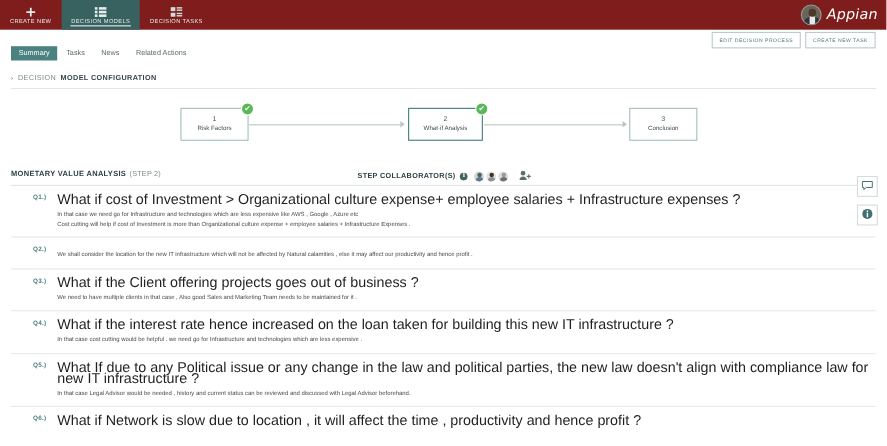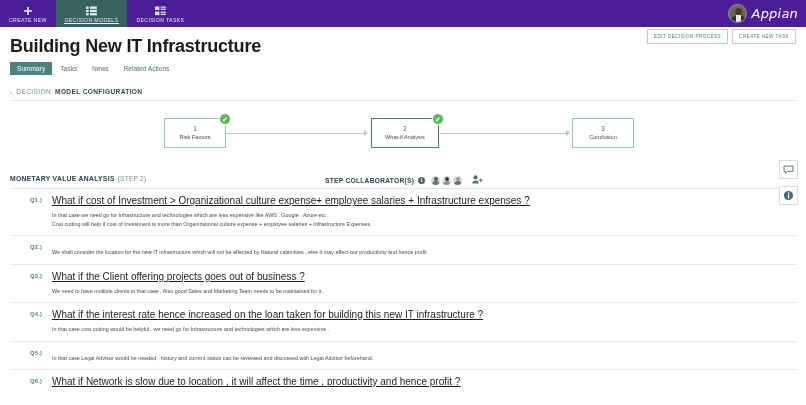--- a/index.html
+++ b/index.html
@@ -8,21 +8,21 @@
     width: 806px; height: 405px;
     overflow: hidden;
     background: #ffffff;
     font-family: "Liberation Sans", sans-serif;
     color: #2a2a2a;
   }
 
   
   .topnav {
     height: 27px;
-    background: #4c1d95;
+    background: #7f1d1d;
     display: flex;
     align-items: stretch;
     position: relative;
   }
   .nav-item {
     display: flex;
     flex-direction: column;
     align-items: center;
     justify-content: center;
     padding: 2px 9px 0 9px;
@@ -204,21 +204,21 @@
     border-bottom: 1px solid #e6e9e9;
     display: flex;
   }
   .qrow:last-child { border-bottom: none; }
   .qnum {
     width: 42px; flex: 0 0 42px;
     font-size: 5.8px; font-weight: bold; color: #4e7f7d;
     padding-left: 20px; padding-top: 1px; letter-spacing: .2px;
   }
   .qbody { flex: 1; }
-  .qtext { font-size: 10px; color: #1f1f1f; line-height: 10px; text-decoration: underline; }
+  .qtext { font-size: 13px; color: #1f1f1f; line-height: 10px; }
   .qans { font-size: 5.4px; color: #4a4a4a; line-height: 8.5px; margin-top: 5px; }
   .qans div { white-space: nowrap; }
 </style>
 </head>
 <body>
 
 <div class="topnav">
 
   <div class="nav-item">
     <span class="nav-icon">
@@ -261,21 +261,20 @@
     <div class="avatar-top">
       <div class="body"></div>
         <div class="shirt"></div>
         <div class="head"></div>
     </div>
     <div class="brand-name">Appian</div>
   </div>
 </div>
 
 <div class="page-head">
-  <div class="page-title">Building New IT Infrastructure</div>
 
   <div class="tabs">
     <div class="tab active">Summary</div>
     <div class="tab">Tasks</div>
     <div class="tab">News</div>
     <div class="tab">Related Actions</div>
   </div>
 
   <div class="head-actions">
     <div class="btn-outline">EDIT DECISION PROCESS</div>
@@ -401,20 +400,21 @@
       <div class="qtext">What if the interest rate hence increased on the loan taken for building this new IT infrastructure ?</div>
       <div class="qans">
         <div>In that case cost cutting would be helpful .  we need go for Infrastructure and technologies which are less expensive .</div>
       </div>
     </div>
   </div>
 
   <div class="qrow">
     <div class="qnum">Q5.)</div>
     <div class="qbody">
+      <div class="qtext">What If due to any Political issue or any change in the law and political parties, the new law doesn't align with compliance law for new IT infrastructure ?</div>
       <div class="qans">
         <div>In that case Legal Advisor would be needed , history and current status can be reviewed and discussed with Legal Advisor beforehand.</div>
       </div>
     </div>
   </div>
 
   <div class="qrow">
     <div class="qnum">Q6.)</div>
     <div class="qbody">
       <div class="qtext">What if Network is slow due to location , it will affect the time , productivity and hence profit ?</div>

